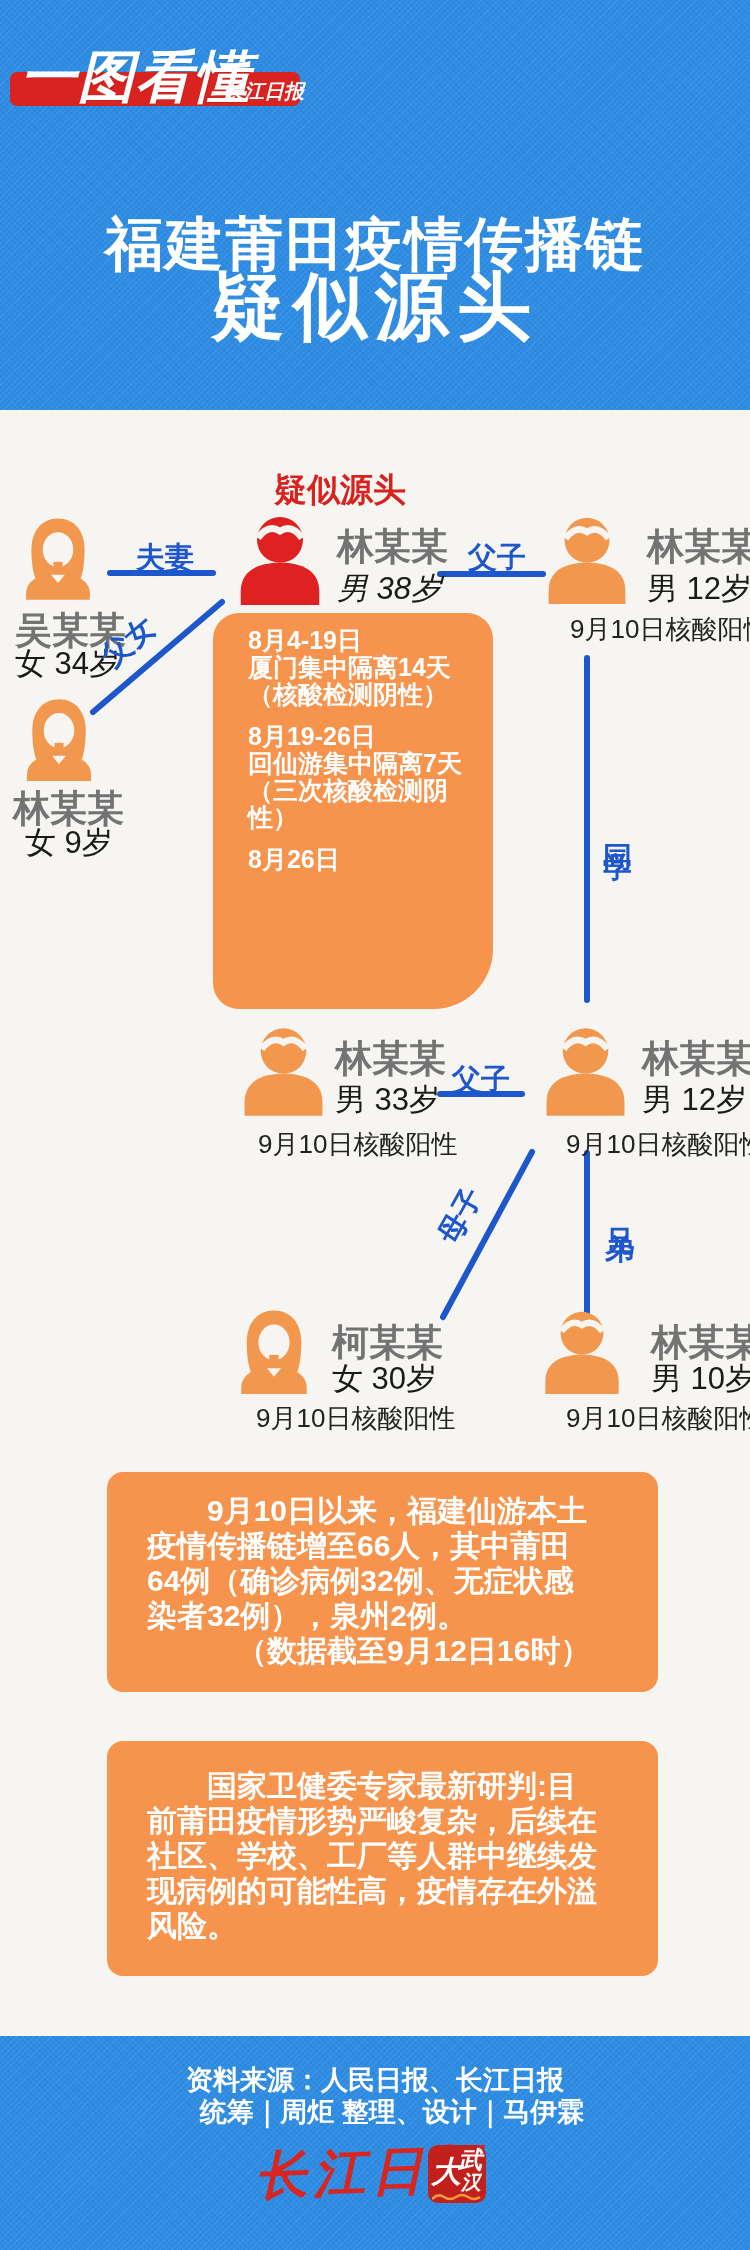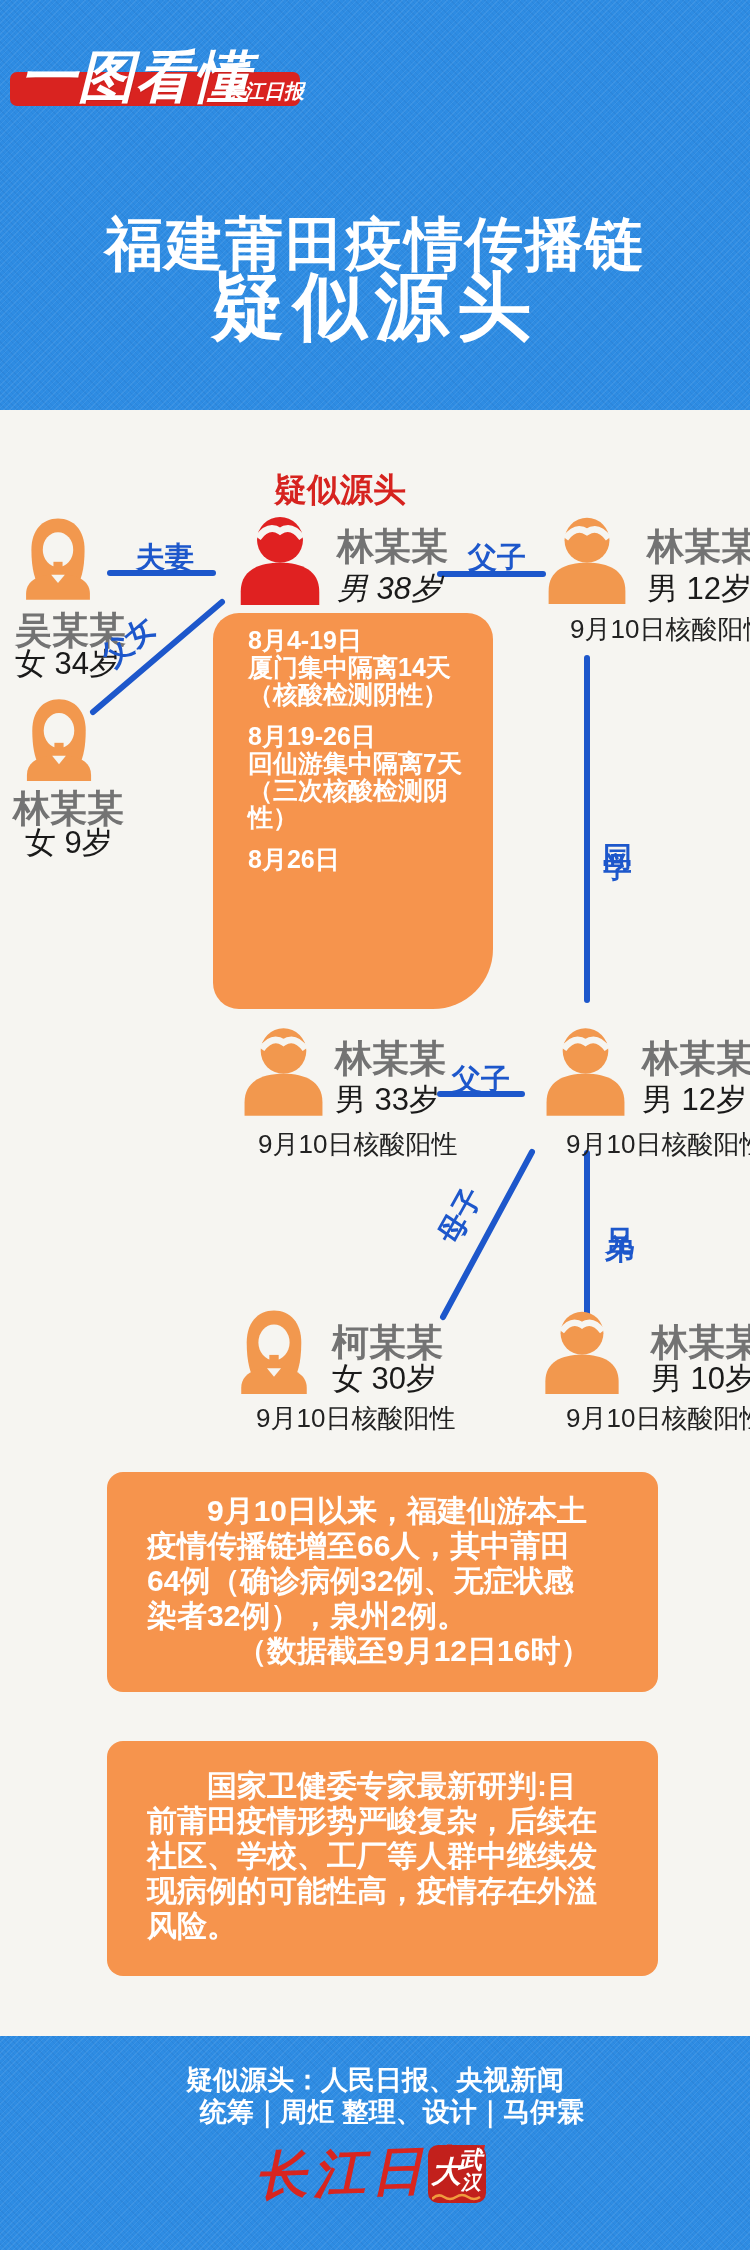--- a/index.html
+++ b/index.html
@@ -193,21 +193,21 @@
 64例（确诊病例32例、无症状感
 染者32例），泉州2例。
 　　　（数据截至9月12日16时）</div>
 <div class="abs sum-box sum2">　　国家卫健委专家最新研判:目
 前莆田疫情形势严峻复杂，后续在
 社区、学校、工厂等人群中继续发
 现病例的可能性高，疫情存在外溢
 风险。</div>
 
 <div class="abs blue-panel footer"></div>
-<div class="abs f-line" style="top:2062px;">疑似源头：人民日报、央视新闻</div>
+<div class="abs f-line" style="top:2062px;">资料来源：人民日报、长江日报</div>
 <div class="abs f-line" style="top:2094px;margin-left:17px;">统筹｜周炬  整理、设计｜马伊霖</div>
 <div class="abs np-logo">长江日报</div>
 <div class="abs seal">
   <span class="s-da">大</span>
   <span class="s-wu">武</span>
   <span class="s-han">汉</span>
   <svg width="50" height="10" viewBox="0 0 50 10">
     <path d="M0,8 Q6,2 12,6 T24,6 T36,6 T48,6" stroke="#F09A3E" fill="none" stroke-width="2.5"></path>
   </svg>
 </div>

